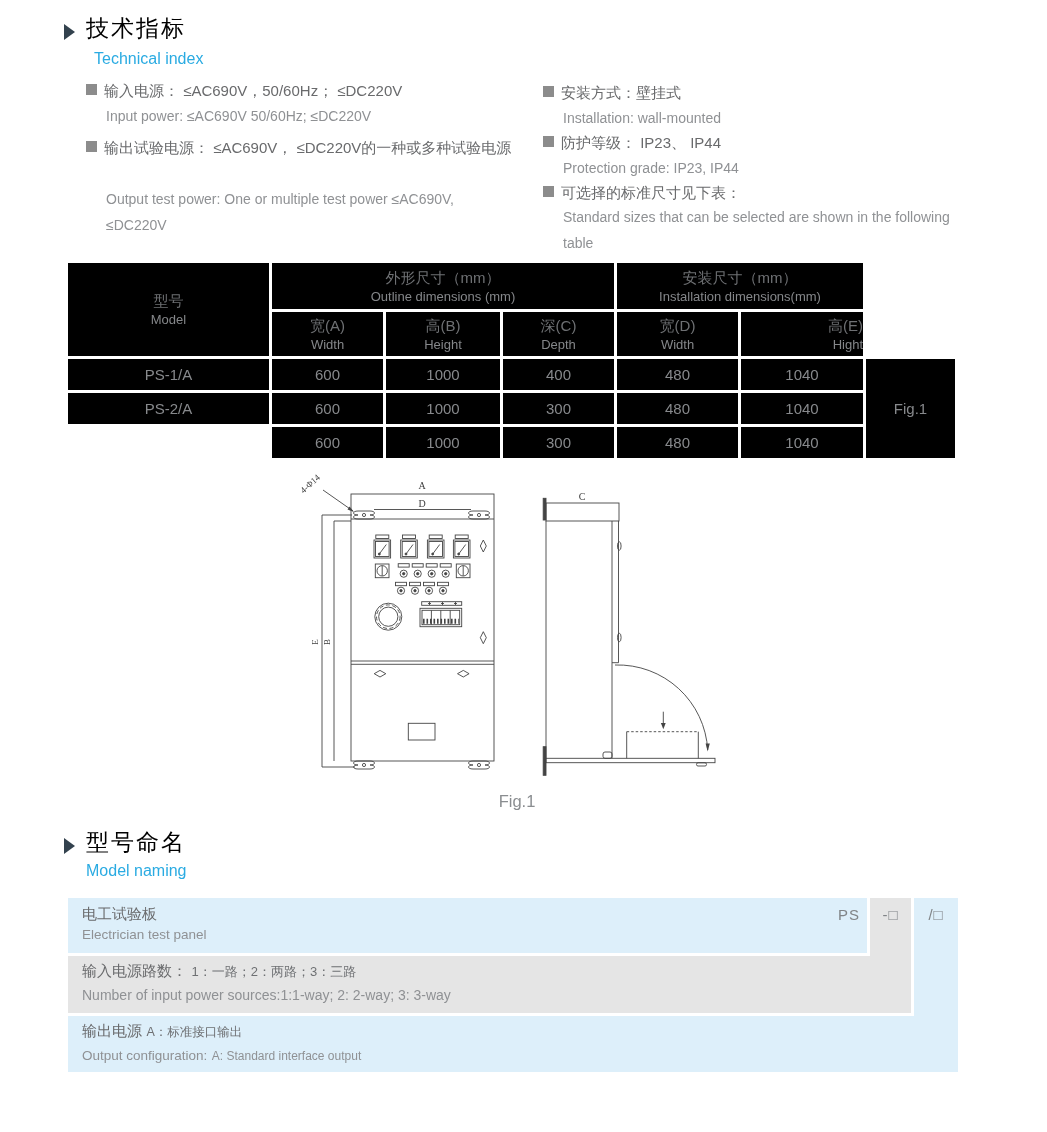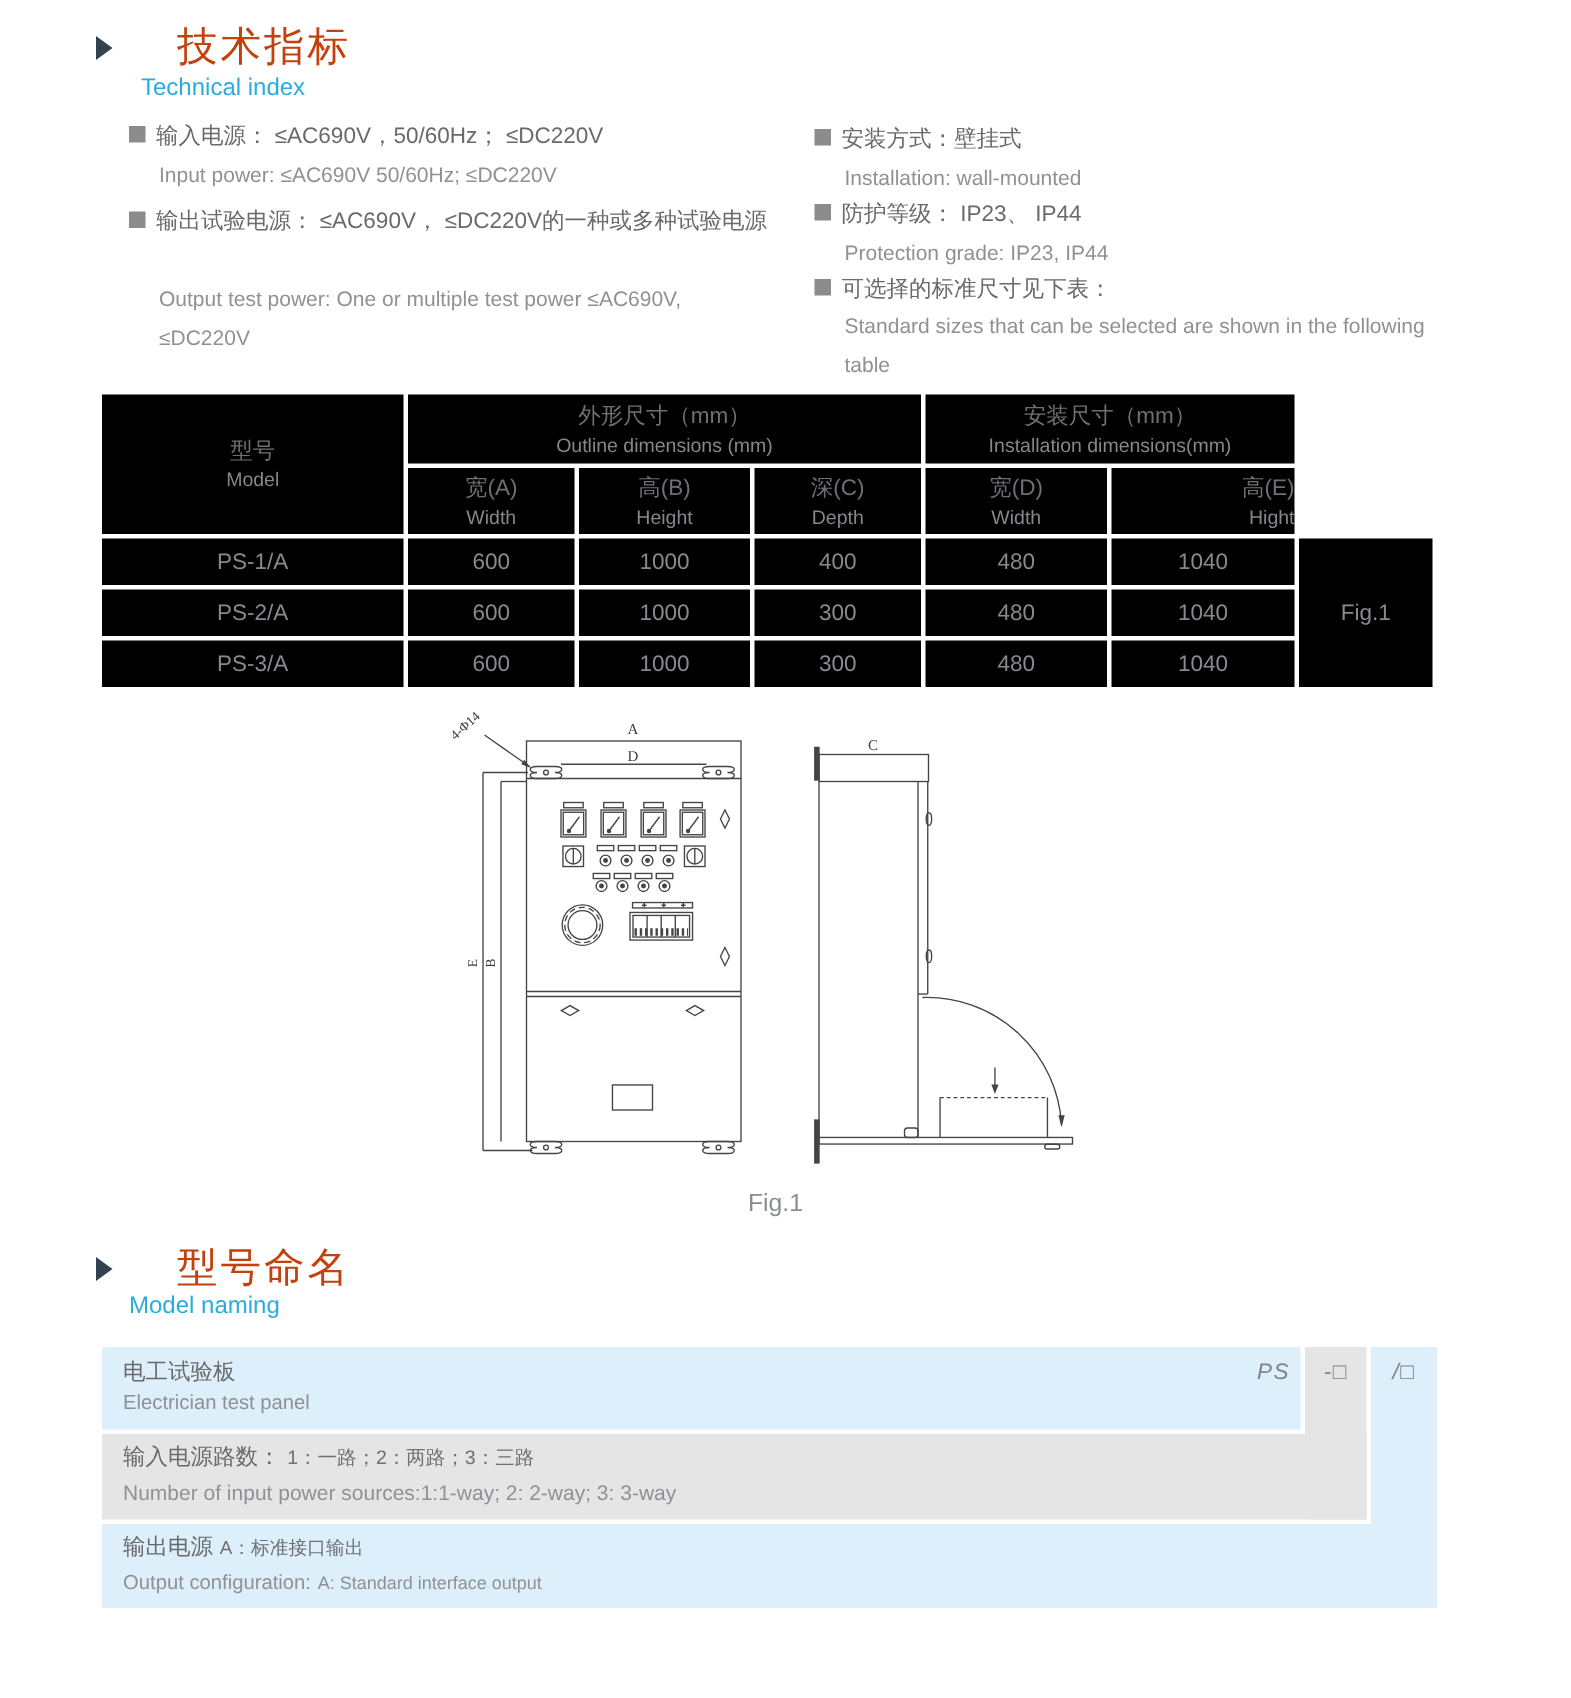--- a/index.html
+++ b/index.html
@@ -1,21 +1,21 @@
 <!DOCTYPE html>
 <html><head>
 <meta charset="utf-8">
 <style>
   html,body{margin:0;padding:0;background:#fff;}
   #page{position:relative;width:1047px;height:1132px;background:#fff;overflow:hidden;
         font-family:"Liberation Sans","DejaVu Sans",sans-serif;}
   .abs{position:absolute;}
   
   .sec-arrow{width:0;height:0;border-left:11px solid #33424e;border-top:8px solid transparent;border-bottom:8px solid transparent;}
-  .h-cn{font-size:27px;color:#c2410c;letter-spacing:2px;margin-left:32px;}
+  .h-cn{font-size:23px;color:#000000;letter-spacing:2px;}
   .h-en{font-size:16px;color:#2aabe2;}
   
   .sq{width:11px;height:11px;background:#8c8c8c;display:inline-block;}
   .cn{font-size:15px;color:#696a6c;line-height:27px;}
   .en{font-size:14px;color:#8f9194;line-height:26px;}
   
   .dim-table{left:68px;top:263px;display:grid;
       grid-template-columns:201px 111px 114px 111px 121px 122px 89px;
       grid-template-rows:46px 44px 31px 31px 31px;gap:3px;}
   .cell{display:flex;flex-direction:column;align-items:center;justify-content:center;text-align:center;}
@@ -24,21 +24,21 @@
   .tcn{font-size:15px;color:#6e7073;line-height:20px;}
   .ten{font-size:13px;color:#85878a;line-height:17px;}
   .tval{font-size:15px;color:#87898c;}
   
   .nm-blue{background:#ddeffa;}
   .nm-gray{background:#e5e5e5;}
   .nm-cn{font-size:15px;color:#696a6c;}
   .nm-cn-small{font-size:13px;color:#6e7073;}
   .nm-en{font-size:14px;color:#8f9194;}
   .nm-en-small{font-size:12px;color:#8f9194;}
-  .nm-code{font-size:15px;color:#808487;letter-spacing:1px;font-style:italic;}
+  .nm-code{font-size:15px;color:#808487;letter-spacing:1px;}
   svg text{font-family:"Liberation Serif","DejaVu Serif",serif;fill:#3c3c3c;}
   svg .cap{font-family:"Liberation Sans","DejaVu Sans",sans-serif;fill:#8a8d90;}
 </style>
 </head>
 <body>
 
 <div id="page">
 
   <div class="abs sec-arrow" style="left:64px;top:24px;"></div>
   <div class="abs h-cn" style="left:86px;top:13px;">技术指标</div>
@@ -130,23 +130,20 @@
     <div class="cell data" style="grid-area:4/4/5/5;">
         <span class="tval">300</span>
       </div>
     <div class="cell data" style="grid-area:4/5/5/6;">
         <span class="tval">480</span>
       </div>
     <div class="cell data" style="grid-area:4/6/5/7;">
         <span class="tval">1040</span>
       </div>
 
-    <div class="cell data" style="grid-area:5/1/6/2;">
-        <span class="tval">PS-3/A</span>
-      </div>
     <div class="cell data" style="grid-area:5/2/6/3;">
         <span class="tval">600</span>
       </div>
     <div class="cell data" style="grid-area:5/3/6/4;">
         <span class="tval">1000</span>
       </div>
     <div class="cell data" style="grid-area:5/4/6/5;">
         <span class="tval">300</span>
       </div>
     <div class="cell data" style="grid-area:5/5/6/6;">

